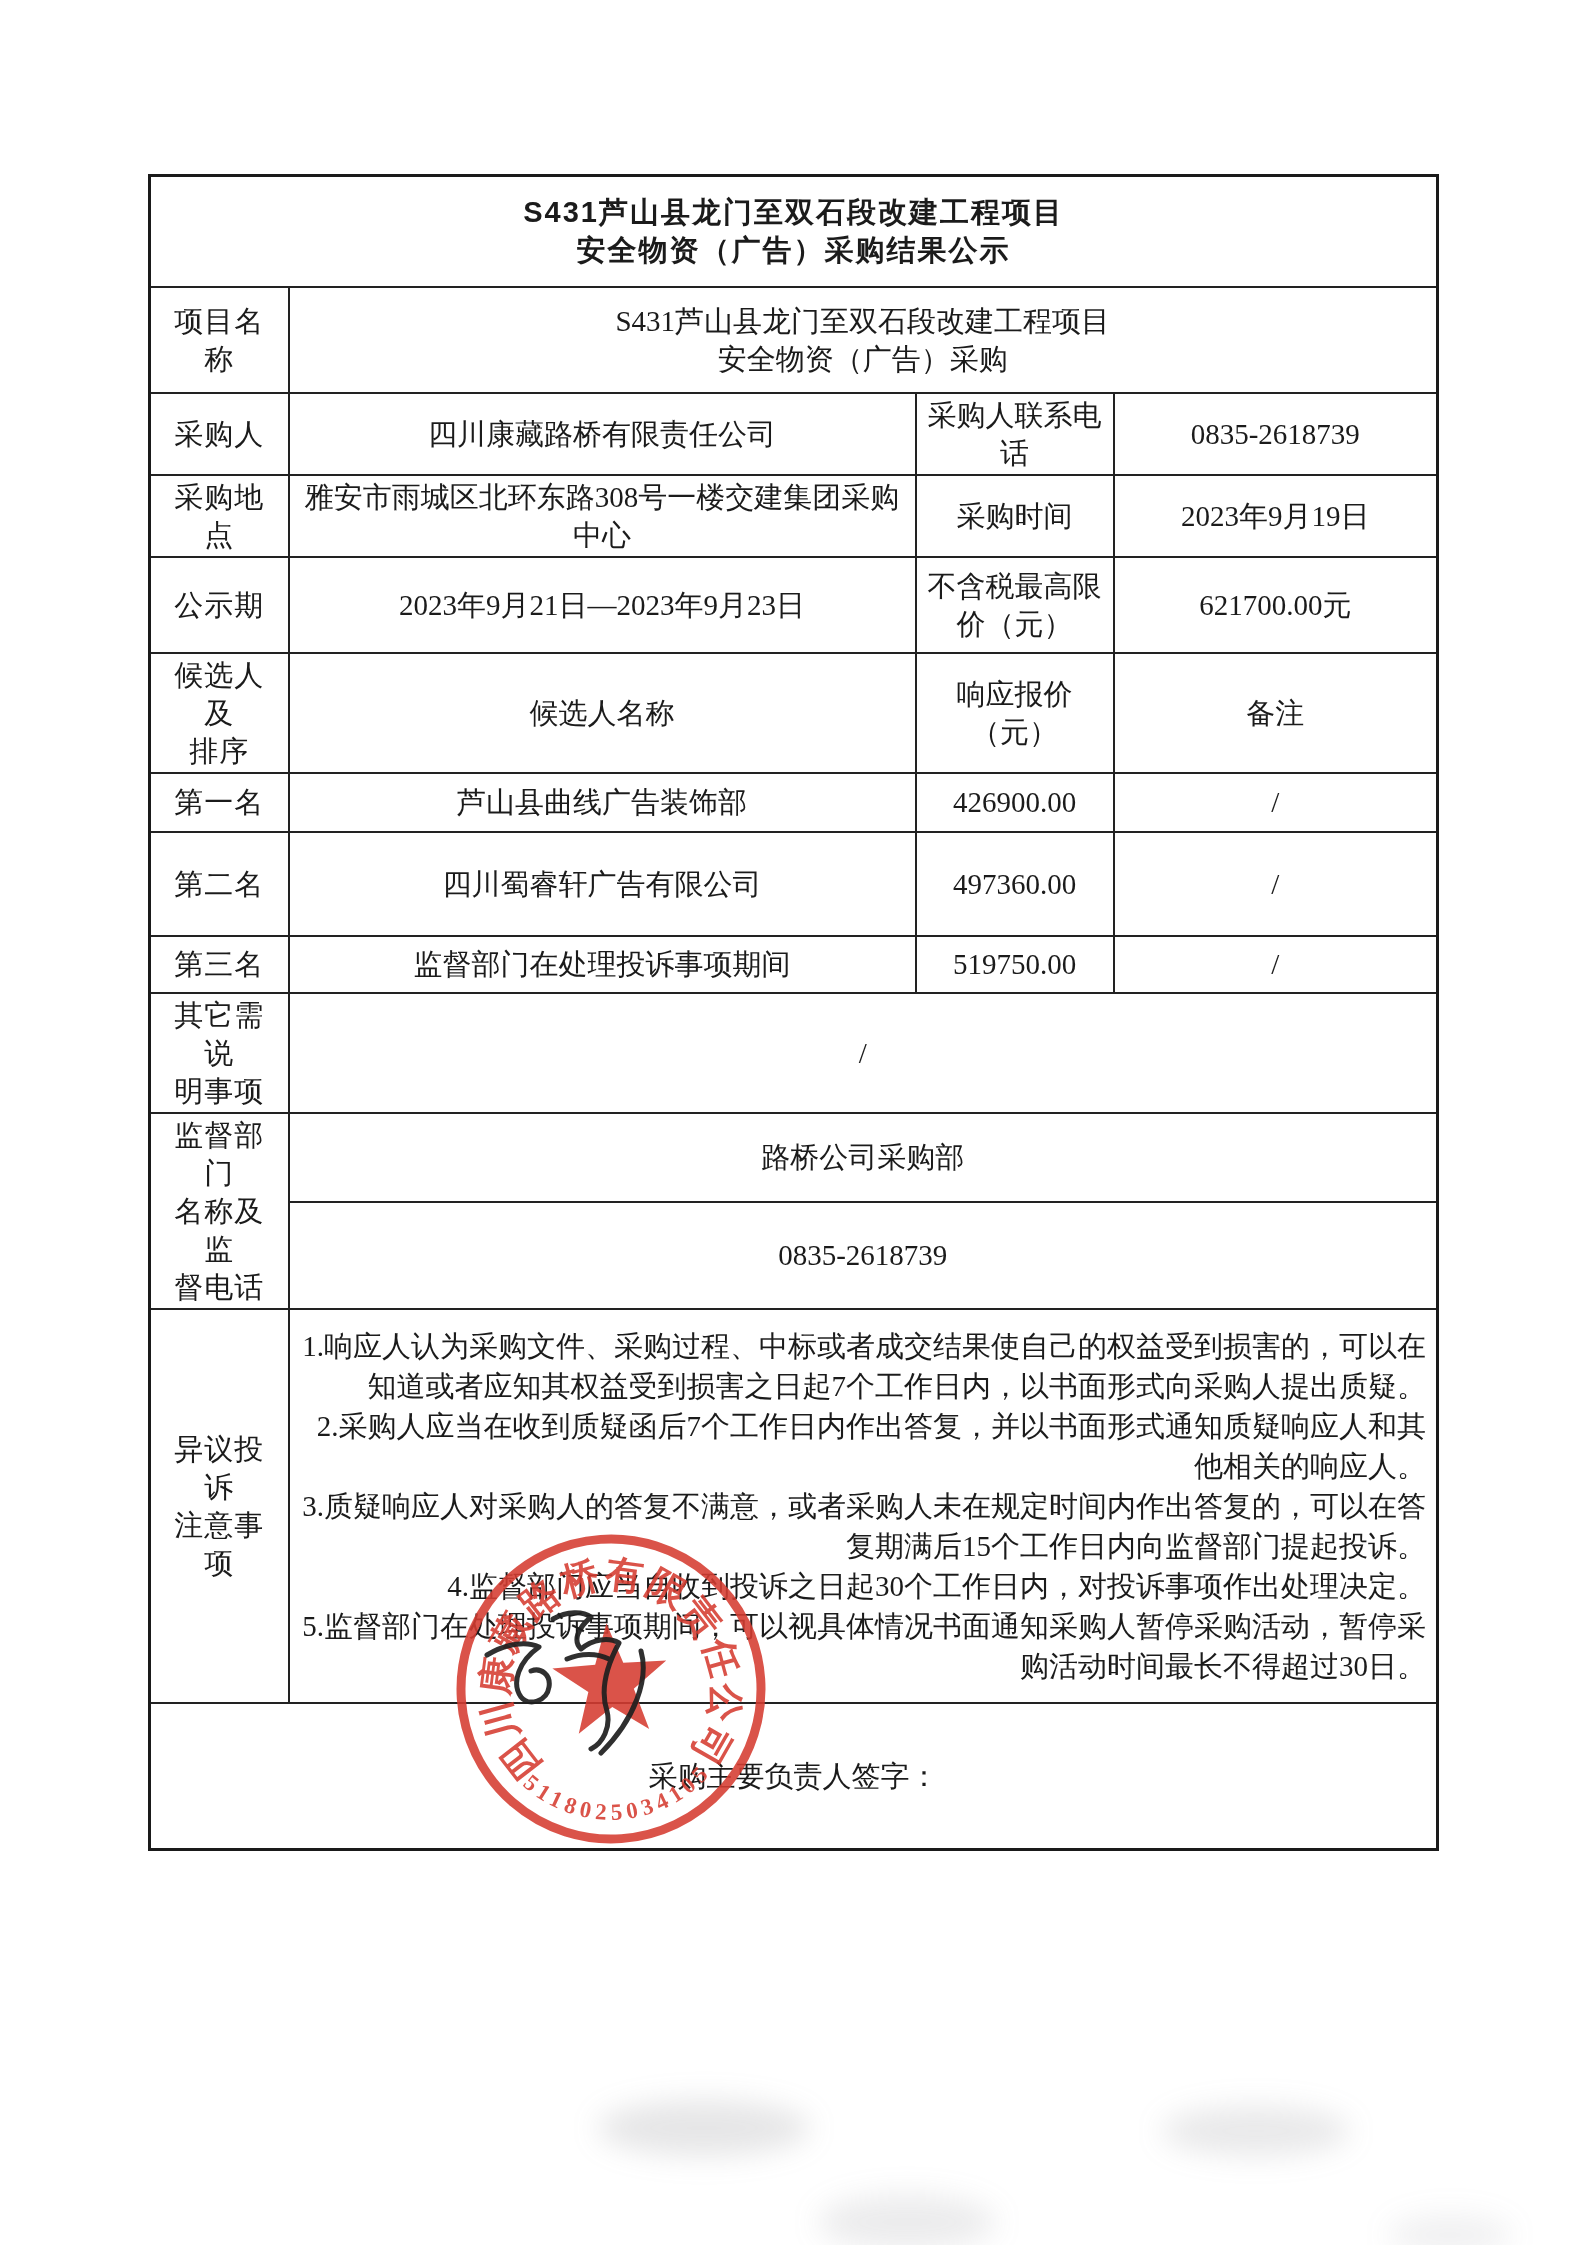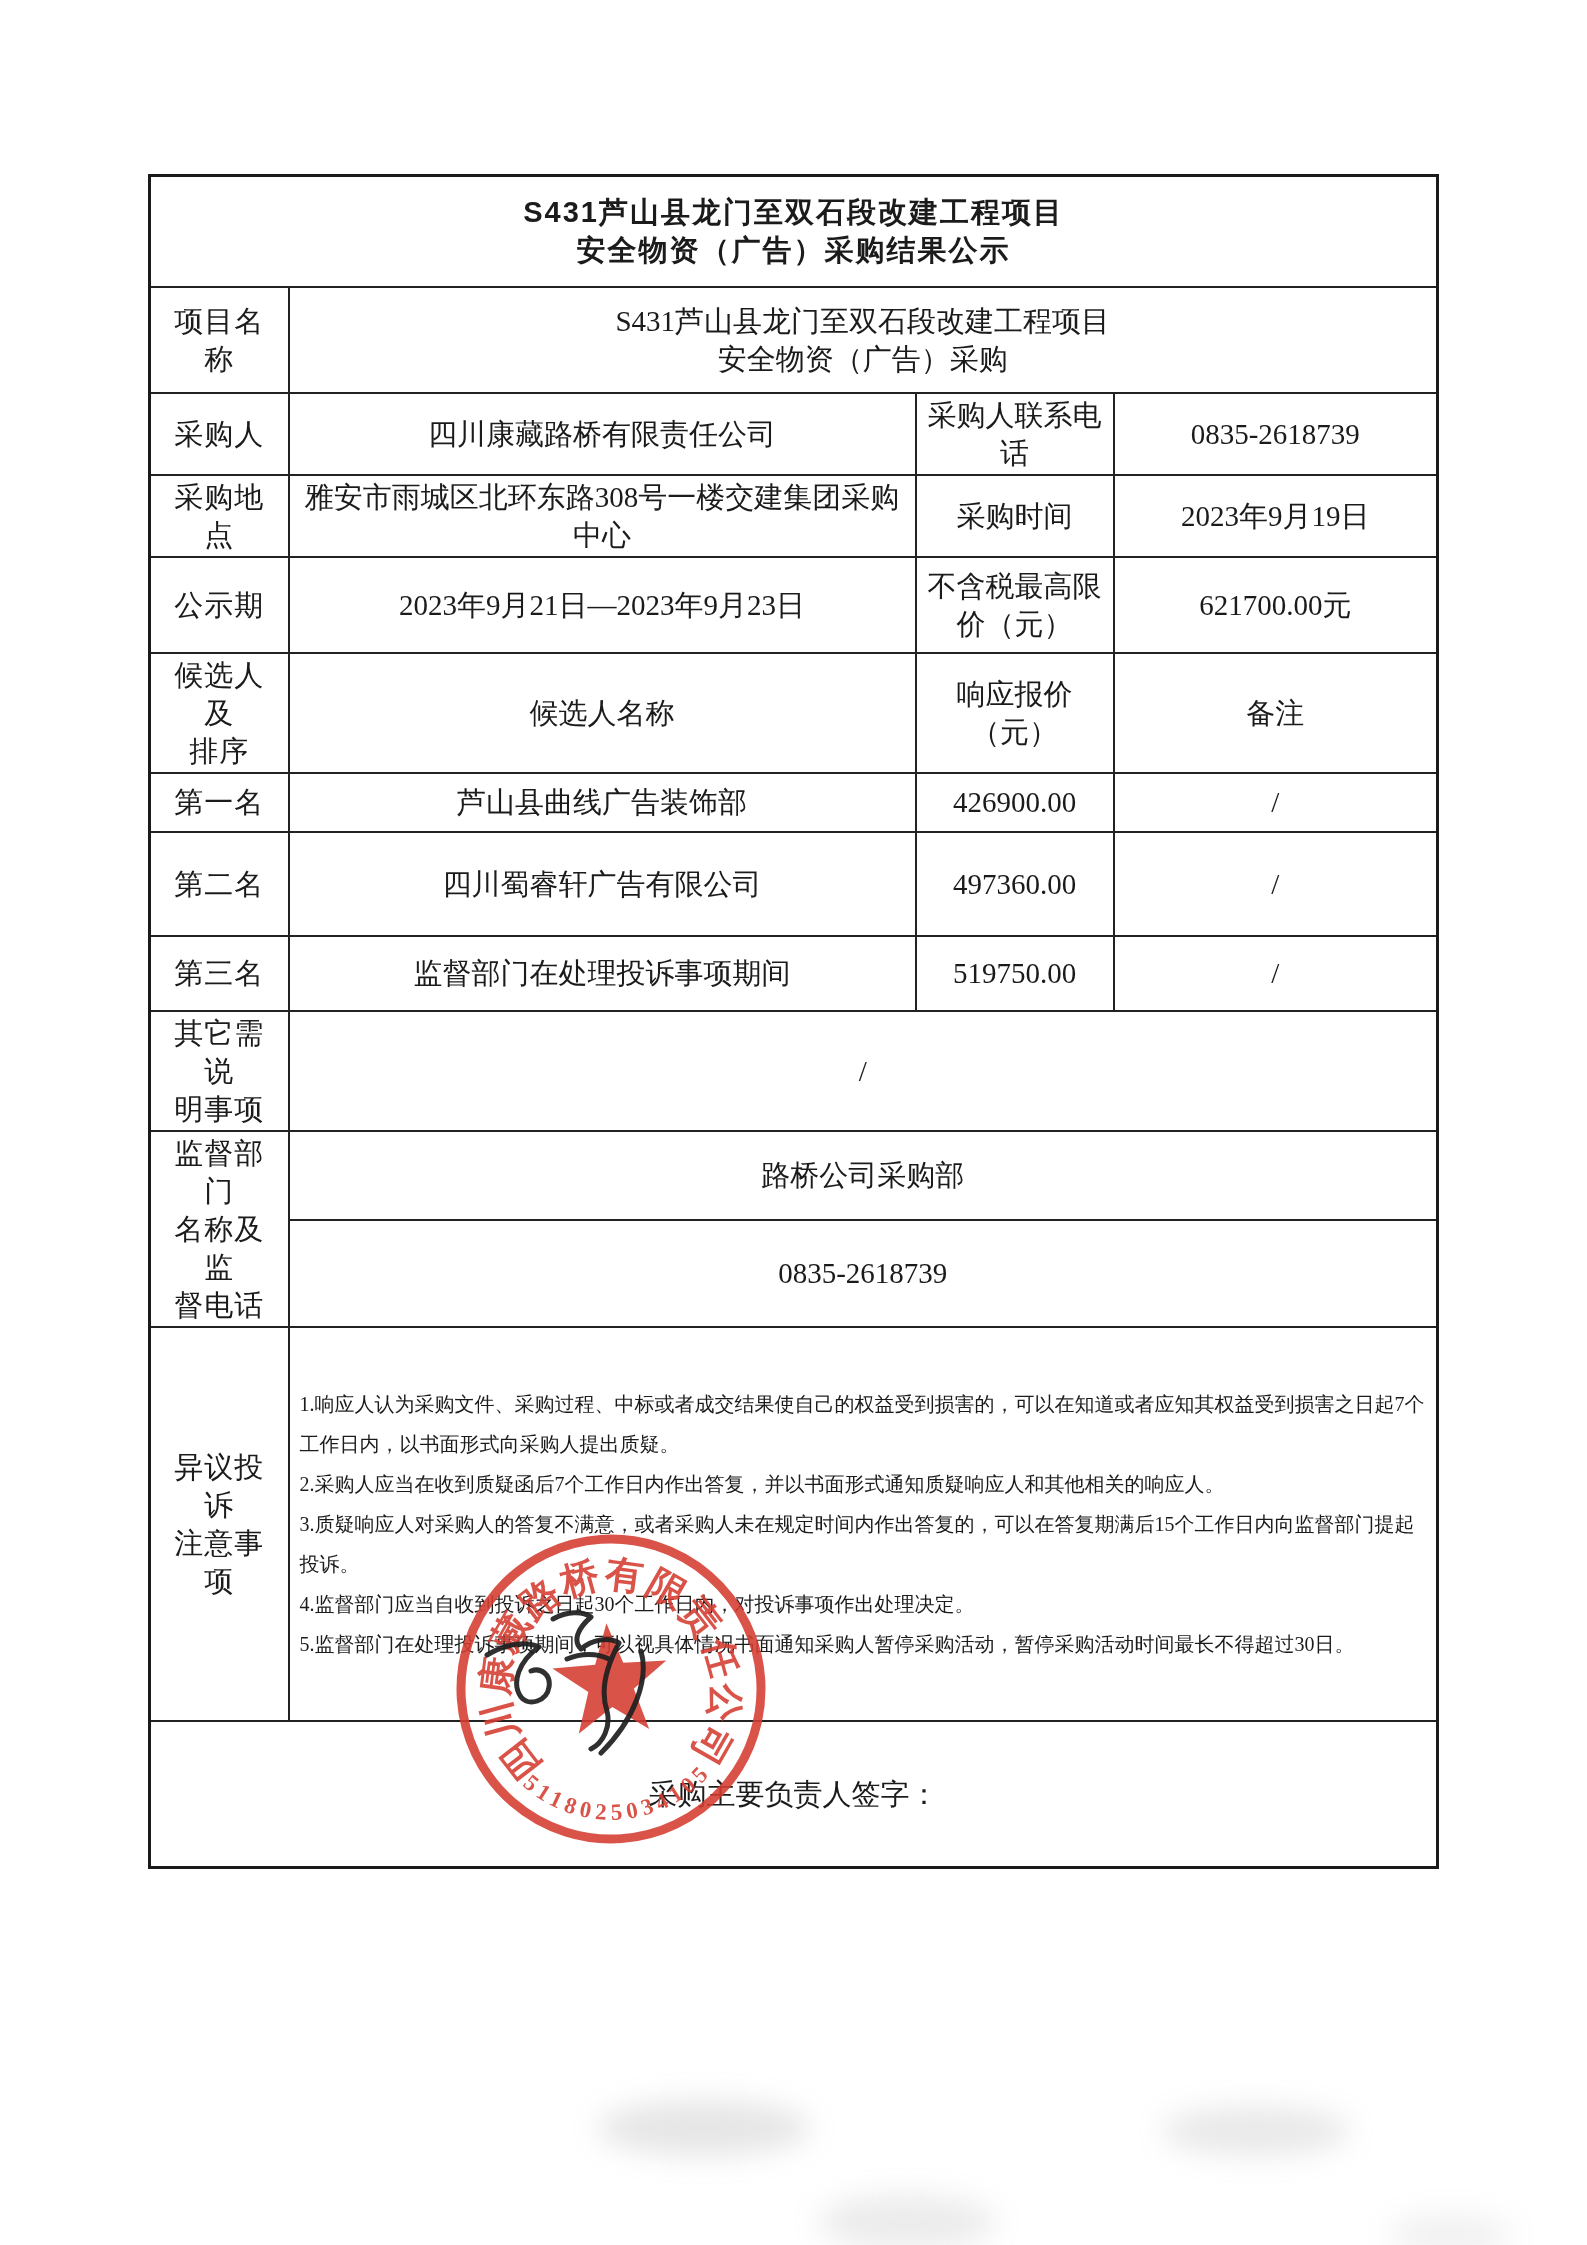--- a/index.html
+++ b/index.html
@@ -36,23 +36,23 @@
     letter-spacing:2px;
     padding:4px 0;
   }
   .pre{white-space:pre-line;}
   .left{text-align:left;}
   td.objection-cell{
     text-align:left;
     padding:10px 18px;
   }
   .objection-item{
-    font-size:20px;
+    font-size:29px;
     line-height:40px;
-    text-align:left;
+    text-align:right;
   }
   td.sign-cell{
     text-align:left;
     padding-left:8px;
     font-size:29px;
   }
   .label-cell{letter-spacing:1px;}
   
   .seal{
     position:absolute;left:446px;top:1508px;
@@ -131,21 +131,21 @@
       <td>芦山县曲线广告装饰部</td>
       <td>426900.00</td>
       <td>/</td>
     </tr>
     <tr style="height:104px">
       <td class="label-cell">第二名</td>
       <td>四川蜀睿轩广告有限公司</td>
       <td>497360.00</td>
       <td>/</td>
     </tr>
-    <tr style="height:75px">
+    <tr style="height:57px">
       <td class="label-cell">第三名</td>
       <td>监督部门在处理投诉事项期间</td>
       <td>519750.00</td>
       <td>/</td>
     </tr>
 
     <tr style="height:80px">
       <td class="pre left label-cell">其它需说
 明事项</td>
       <td colspan="3">/</td>

